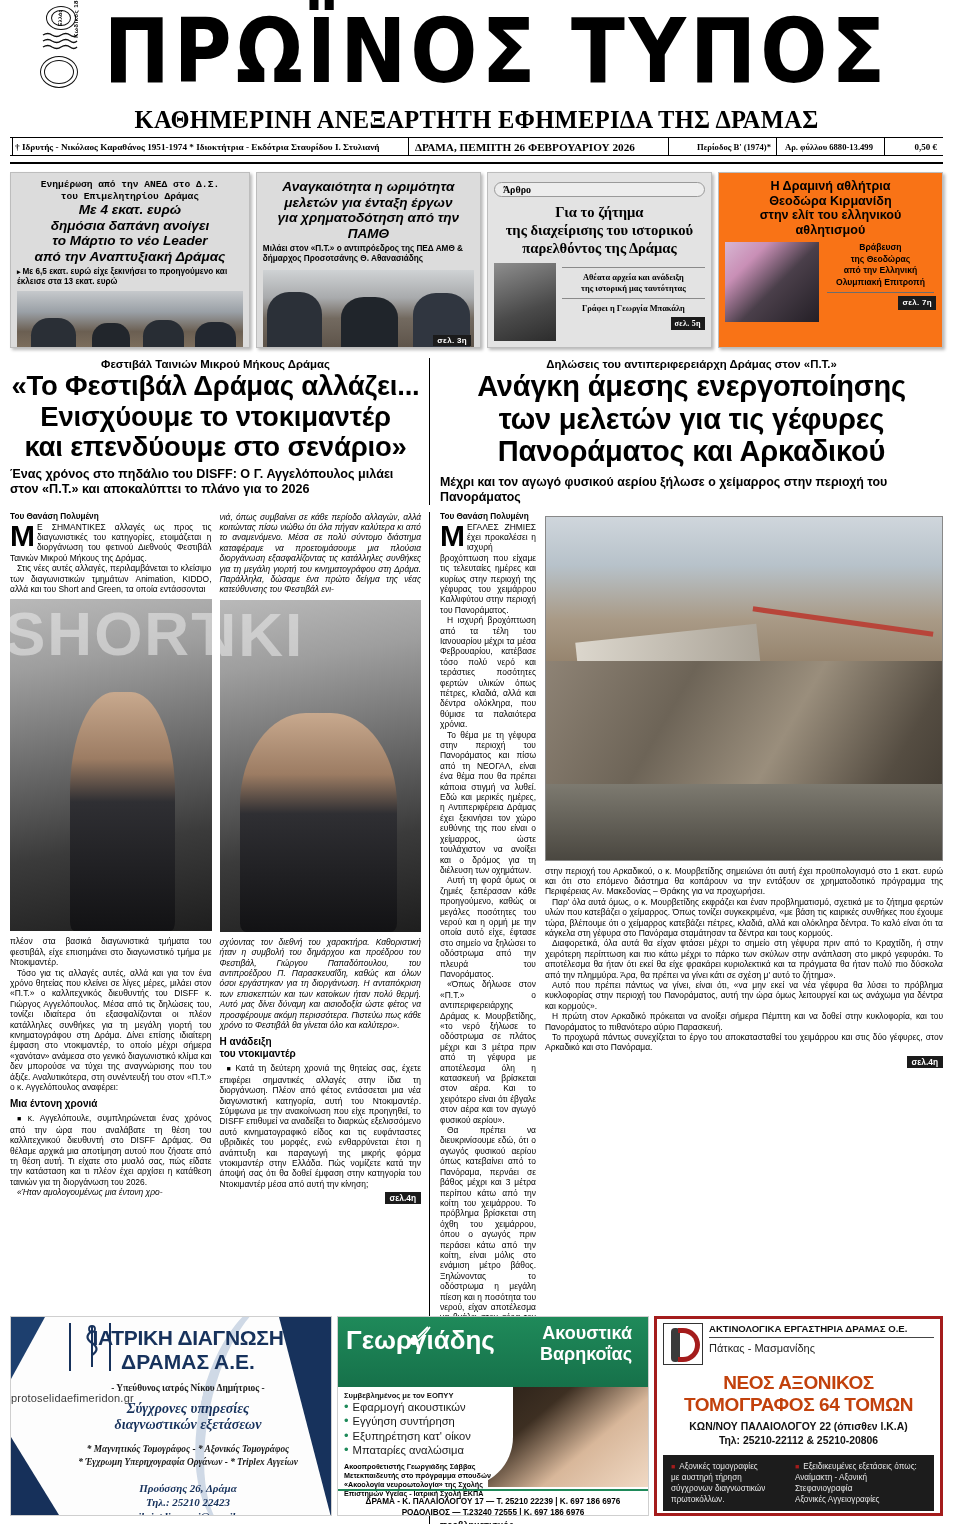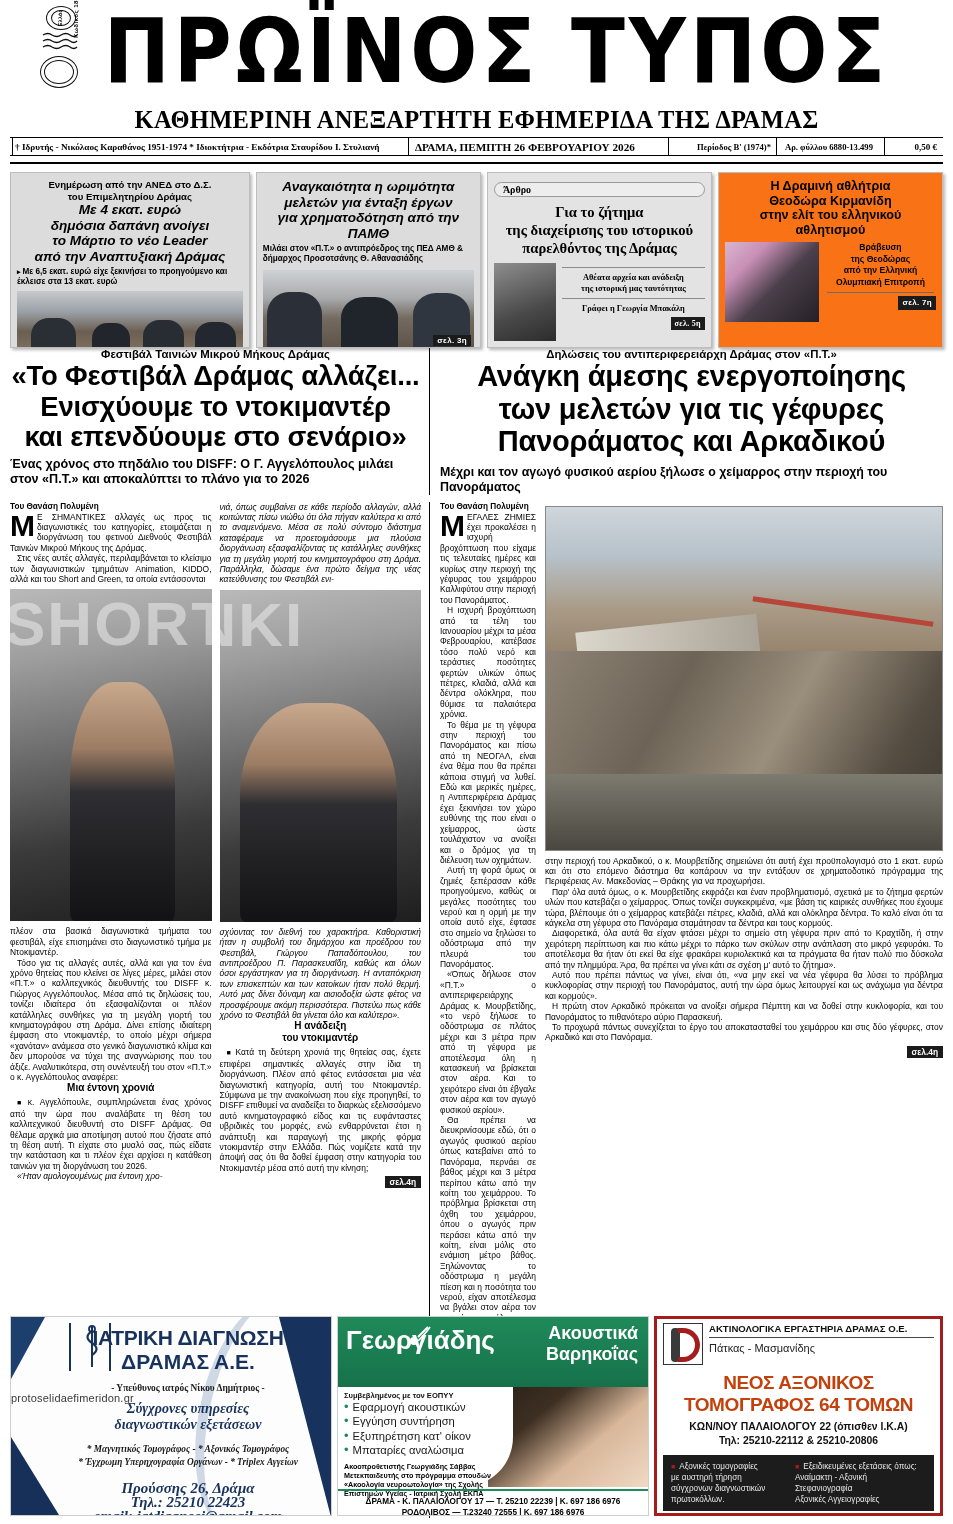--- a/index.html
+++ b/index.html
@@ -70,21 +70,21 @@
     position:relative; background:#d8d8d8;
     border:1px solid #bdbdbd;
     box-shadow: 2px 2px 3px rgba(0,0,0,.28);
     padding:6px 6px 0 6px; overflow:hidden;
   }
   .t1 { width:243px; background:#dcdcdc; }
   .t2 { width:228px; background:#dcdcdc; }
   .t3 { width:228px; background:#e3e3e3; }
   .t4 { width:228px; background:#f97316; }
 
-  .t-kicker { font-size:9.6px; font-weight:bold; text-align:center; line-height:11.5px; }
+  .t-kicker { font-size:9.6px; font-weight:bold; text-align:center; line-height:11.5px;font-family:Liberation Mono, monospace; }
   .t-head { font-size:13.6px; font-weight:bold; text-align:center; line-height:15.5px;font-style:italic; }
   .t-head-sm { font-size:12.6px; font-weight:bold; text-align:center; line-height:14.5px; }
   .t-sub { font-size:8.2px; font-weight:bold; line-height:10px; margin-top:3px; }
   .t-bullet:before { content:"\25B8"; margin-right:2px; font-size:7px; }
 
   .t-photo {
     position:relative; margin-top:4px; height:70px;
     background:linear-gradient(160deg,#7d8794 0%,#5d6773 35%,#8e949c 60%,#45505c 100%);
     overflow:hidden;
   }
@@ -114,21 +114,21 @@
   .t3-bottom { display:flex; margin-top:6px; gap:6px; }
   .t3-photo { width:62px; height:78px; background:linear-gradient(160deg,#8e8e8e,#4a4a4a 60%,#2c2c2c); }
   .t3-txt { flex:1; font-family:"Liberation Serif",serif; font-size:8.4px; font-weight:bold; line-height:11px; text-align:center; }
   .t3-line { border-top:1px solid #8a8a8a; margin:4px 0; }
   .t4-bottom { display:flex; margin-top:5px; gap:6px; }
   .t4-photo { width:94px; height:80px; background:linear-gradient(135deg,#d7b6d2 0%,#c98fb6 25%,#4a3f4a 55%,#241f26 100%); }
   .t4-txt { flex:1; font-size:8.6px; font-weight:bold; line-height:11.5px; text-align:center; }
   .t4-line { border-bottom:1px solid #6d6d6d; margin:4px 2px 3px 2px; }
 
   
-  .heads-row { display:flex; }
+  .heads-row { display:flex; margin-top:10px; }
   .head-left { width:420px; padding-right:8px; border-right:1.3px solid #000; }
   .head-right { flex:1; padding-left:10px; }
   .hl-kicker { text-align:center; font-size:11.4px; font-weight:bold; margin-bottom:1px; }
   .hl-main {
     text-align:center; font-size:27.5px; font-weight:bold;
     line-height:30.5px; letter-spacing:-.2px;
   }
   .hr-kicker { text-align:center; font-size:11.4px; font-weight:bold; }
   .hr-main {
     text-align:center; font-size:29px; font-weight:bold;
@@ -147,22 +147,22 @@
     font-size:8.45px; line-height:10.4px; text-align:justify;
     margin:0 0 0 0; text-indent:7px; hyphens:auto;
   }
   p.bt.ital { font-style:italic; }
   p.bt.noind { text-indent:0; }
   .dropcap:first-letter {
     float:left; font-size:30px; line-height:25px; font-weight:bold;
     padding-right:2px; padding-top:1px;
   }
   .subhead {
-    text-align:center; font-size:10px; font-weight:bold;
-    line-height:12px; margin:0 0 3px 0;
+    font-size:10px; font-weight:bold;
+    line-height:12px; margin:6px 0 3px 0;
   }
   .qbullet:before { content:"\25A0"; margin-right:3px; font-size:7px; }
 
   
   .photo-left {
     width:100%; height:332px; margin:5px 0 5px 0;
     background:linear-gradient(170deg,#b9b9b9 0%,#9e9e9e 20%,#6f6f6f 45%,#3b3b3b 72%,#1e1e1e 100%);
     position:relative; overflow:hidden;
   }
   .photo-left .bgword {
@@ -217,31 +217,31 @@
   .ad1-inner { position:relative; padding:8px 18px 0 52px; text-align:center; }
   .ad1-title { font-size:21px; font-weight:bold; color:#17325c; line-height:25px;
      font-family:"Liberation Sans",sans-serif; letter-spacing:-.3px; }
   .ad1-title2 { font-size:21px; font-weight:bold; color:#17325c; line-height:24px; }
   .ad1-sub { font-family:"Liberation Serif",serif; font-size:9.4px; font-weight:bold; color:#1c1c1c; margin-top:9px; }
   .ad1-it { font-family:"Liberation Serif",serif; font-style:italic; font-weight:bold;
      font-size:14px; color:#17325c; line-height:16px; margin-top:8px; }
   .ad1-list { font-family:"Liberation Serif",serif; font-style:italic; font-weight:bold;
      font-size:9.3px; color:#1a1a1a; line-height:13px; margin-top:10px; }
   .ad1-contact { font-family:"Liberation Serif",serif; font-style:italic; font-weight:bold;
-     font-size:15px; color:#17325c; line-height:14px; margin-top:12px; }
+     font-size:11px; color:#17325c; line-height:14px; margin-top:12px; }
   .caduceus { position:absolute; left:58px; top:6px; width:42px; height:48px;
      border-left:2px solid #17325c; border-right:2px solid #17325c; }
   .wm { position:absolute; left:0; top:75px; font-size:11px; color:#3a3a3a;
      font-family:"Liberation Sans",sans-serif; letter-spacing:.2px; z-index:9; }
 
   .ad2 { width:312px; background:#fff; border:1px solid #cfcfcf; }
   .ad2-top { height:70px; background:linear-gradient(180deg,#1f8a5a 0%,#16714a 100%); position:relative; }
   .ad2-logo { position:absolute; left:8px; top:8px; color:#fff; font-size:26px; font-weight:bold;
      font-family:"Liberation Sans",sans-serif; }
-  .ad2-right { position:absolute; right:10px; top:6px; color:#fff; font-size:18px; font-weight:bold;
+  .ad2-right { position:absolute; right:16px; top:6px; color:#fff; font-size:18px; font-weight:bold;
      text-align:right; line-height:21px; }
   .ad2-body { position:relative; height:100px; background:#fff; }
   .ad2-photo { position:absolute; right:0; top:0; width:160px; height:100px;
      background:linear-gradient(140deg,#2a2018 0%,#3d2f22 30%,#d8b79a 62%,#f0d9c4 100%); }
   .ad2-white { position:absolute; left:0; top:0; width:175px; height:100px;
      background:#fff; border-radius:0 0 50px 0; }
   .ad2-txt { position:relative; padding:4px 6px; }
   .ad2-small { font-size:7.6px; font-weight:bold; color:#111; }
   .ad2-li { font-size:11.2px; color:#1a1a1a; line-height:14.4px; }
   .ad2-li:before { content:"\2022"; color:#1f8a5a; margin-right:4px; font-size:13px; }

